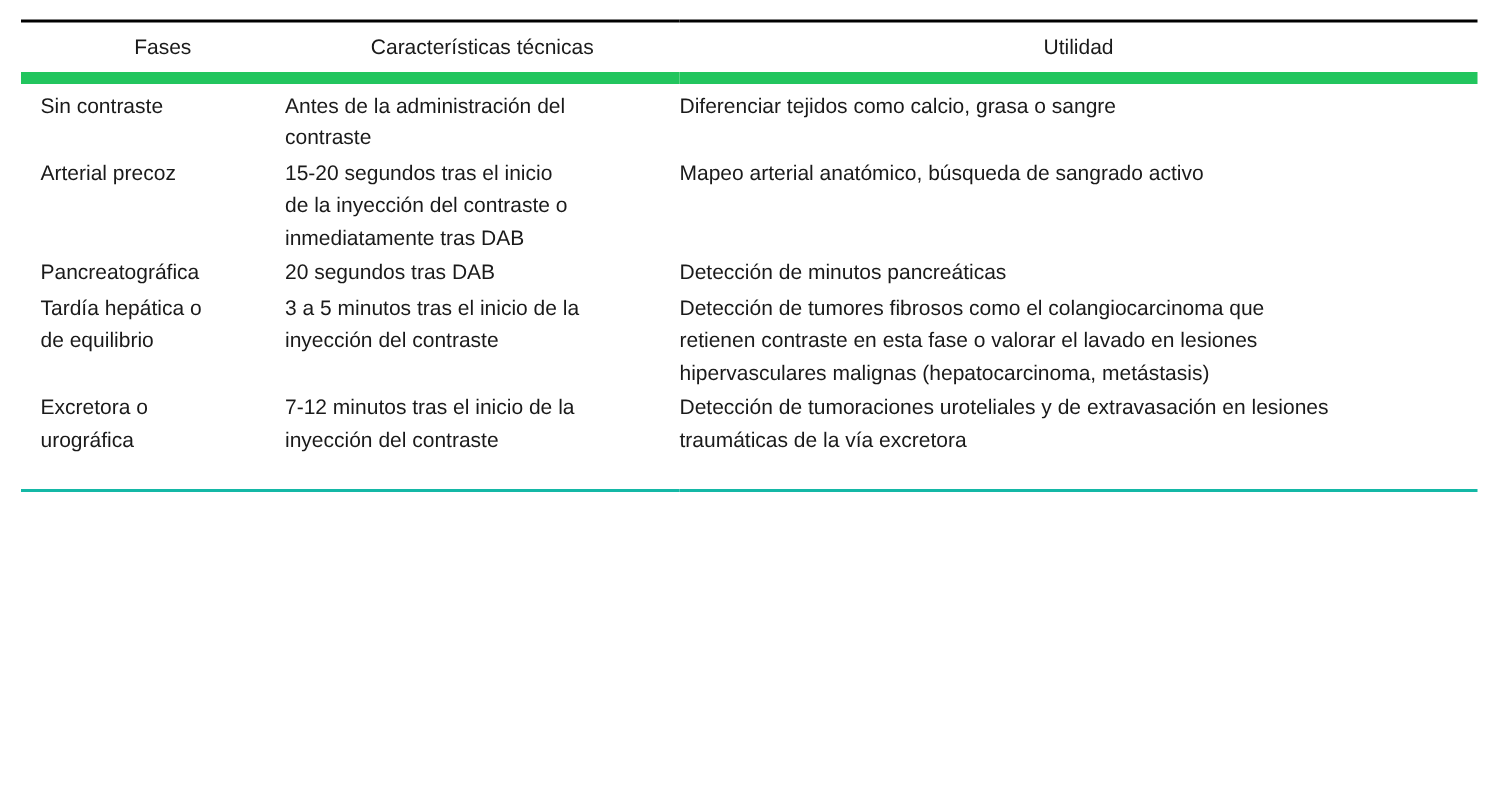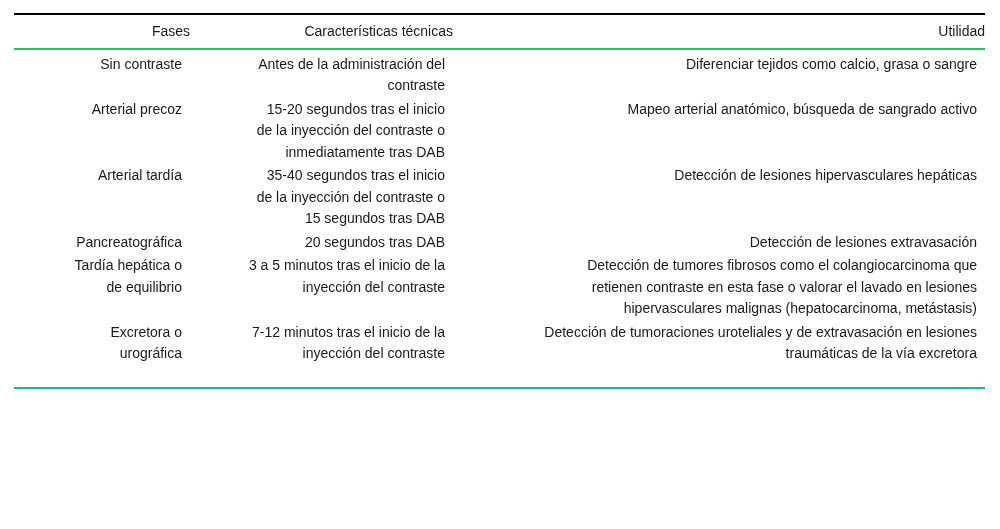--- a/index.html
+++ b/index.html
@@ -24,29 +24,29 @@
     color: #1a1a1a;
     font-size: 14px;
     line-height: 21.5px;
     border-top: 2px solid #000000;
   }
   col.col-fase      { width: 176px; }
   col.col-tecnica   { width: 263px; }
   col.col-utilidad  { width: auto; }
   thead th {
     font-weight: normal;
-    text-align: right;
+    text-align: center;
     vertical-align: middle;
     padding: 6px 0 5px 0;
-    border-bottom: 2px solid #22c55e;
+    border-bottom: 8px solid #22c55e;
   }
   thead th:first-child { padding-left: 13px; }
   tbody td {
     vertical-align: top;
-    text-align: right;
+    text-align: left;
     padding: 1px 8px 1px 0;
     white-space: pre-line;
   }
   tbody td:first-child { padding-left: 13px; }
   tbody tr:first-child td { padding-top: 4px; }
   tbody tr:last-child td {
     border-bottom: 2px solid #14b8a6;
     padding-bottom: 22px;
   }
 </style>
@@ -75,30 +75,23 @@
           <td>Diferenciar tejidos como calcio, grasa o sangre</td>
         </tr>
         <tr>
           <td>Arterial precoz</td>
           <td>15-20 segundos tras el inicio
 de la inyección del contraste o
 inmediatamente tras DAB</td>
           <td>Mapeo arterial anatómico, búsqueda de sangrado activo</td>
         </tr>
         <tr>
-          <td>Arterial tardía</td>
-          <td>35-40 segundos tras el inicio
-de la inyección del contraste o
-15 segundos tras DAB</td>
-          <td>Detección de lesiones hipervasculares hepáticas</td>
-        </tr>
-        <tr>
           <td>Pancreatográfica</td>
           <td>20 segundos tras DAB</td>
-          <td>Detección de lesiones extravasación</td>
+          <td>Detección de minutos pancreáticas</td>
         </tr>
         <tr>
           <td>Tardía hepática o
 de equilibrio</td>
           <td>3 a 5 minutos tras el inicio de la
 inyección del contraste</td>
           <td>Detección de tumores fibrosos como el colangiocarcinoma que
 retienen contraste en esta fase o valorar el lavado en lesiones
 hipervasculares malignas (hepatocarcinoma, metástasis)</td>
         </tr>

